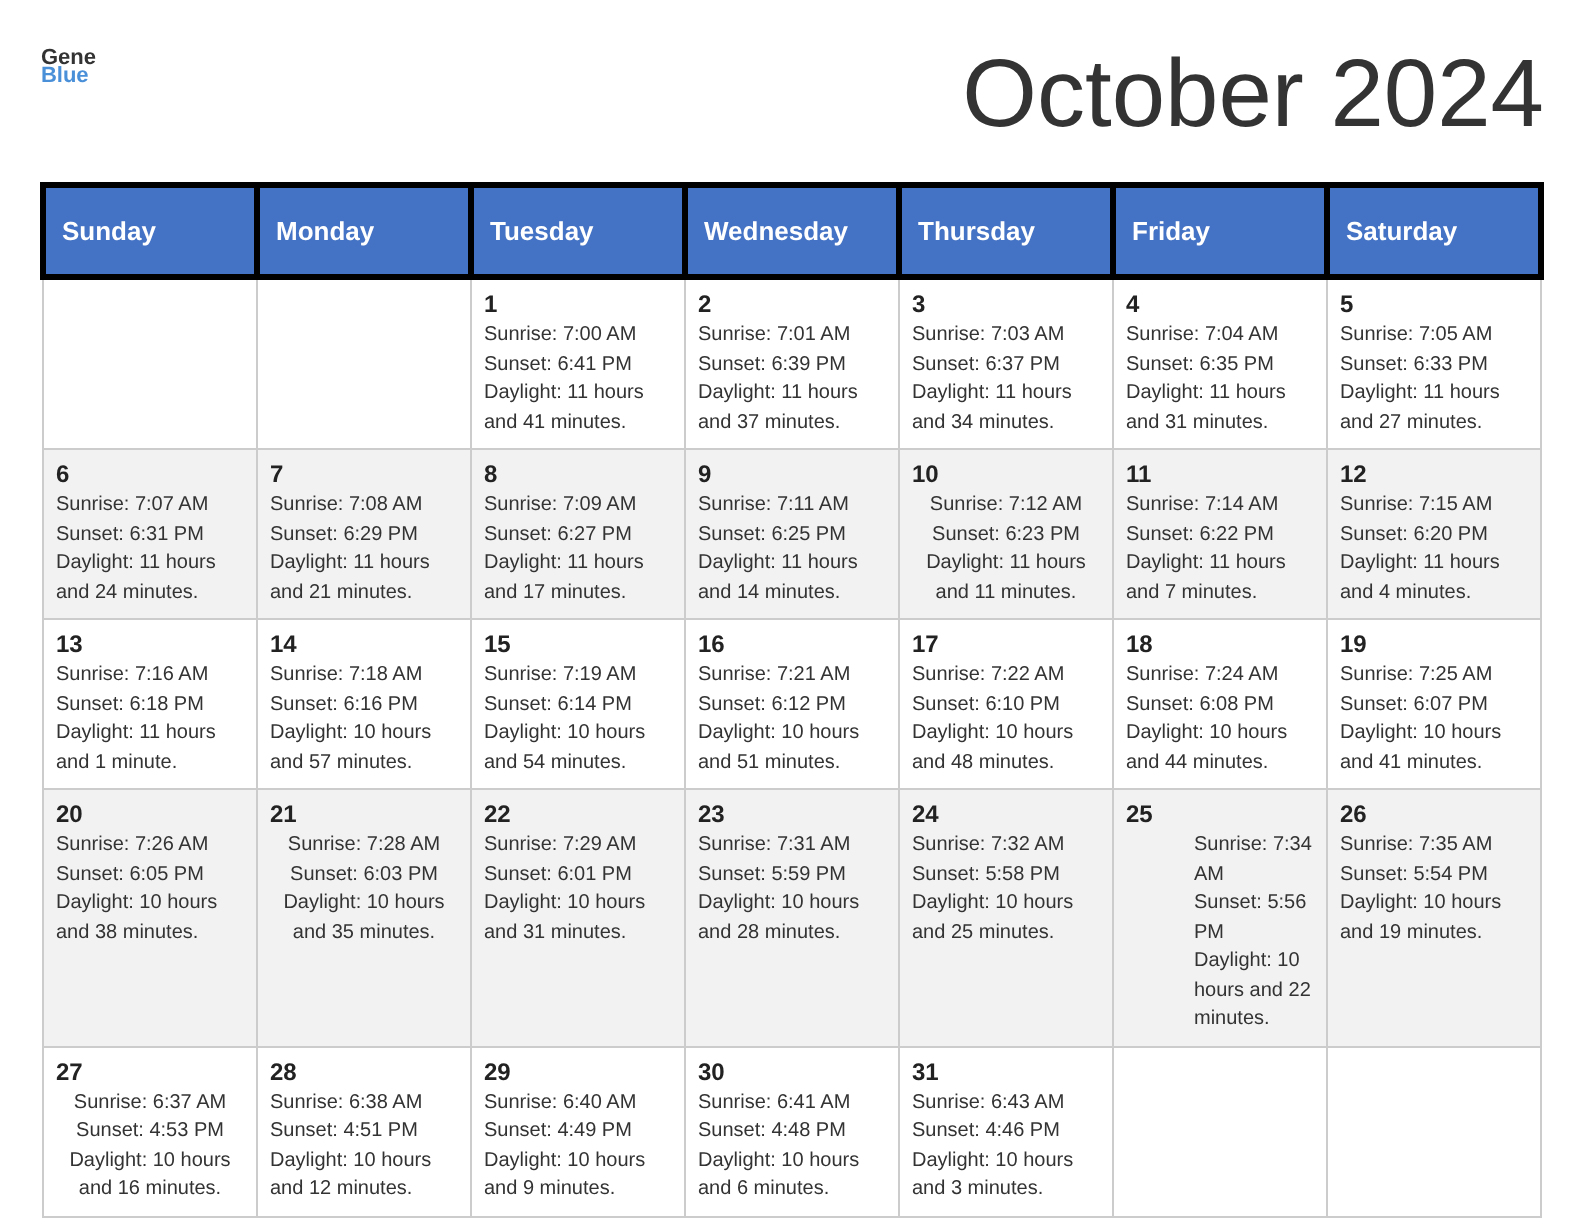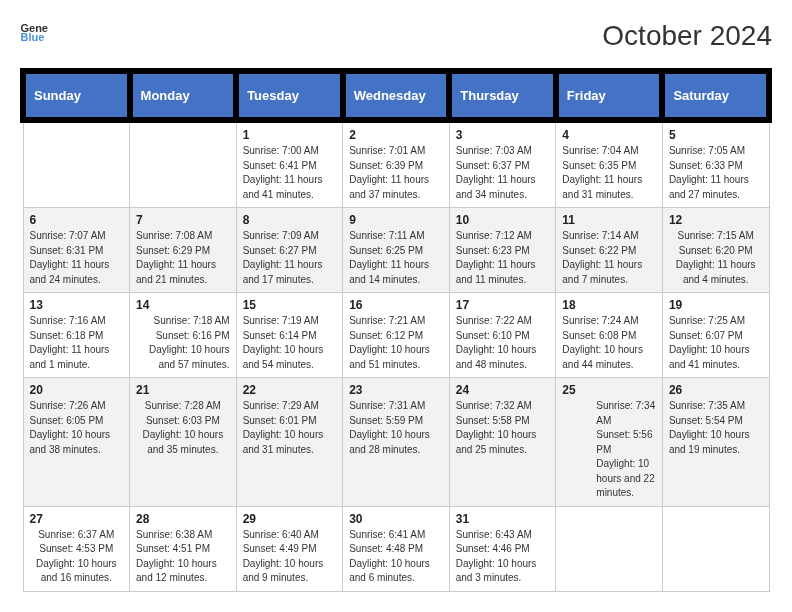--- a/index.html
+++ b/index.html
@@ -22,41 +22,41 @@
       gap: 4px;
     }
     .logo-icon {
       width: 28px;
       height: 22px;
     }
     .title-block {
       text-align: right;
     }
     .month-title {
-      font-size: 28px;
+      font-size: 48px;
       font-weight: normal;
       color: #333;
       text-align: right;
     }
     .subtitle {
       font-size: 16px;
       color: #555;
     }
     table {
       width: 100%;
       border-collapse: collapse;
     }
     thead th {
       background-color: #4472c4;
       color: #fff;
       font-size: 13px;
       font-weight: bold;
       padding: 14px 8px;
       text-align: left;
-      border: 6px solid #000000;
+      border: 3px solid #000000;
     }
     tbody td {
       vertical-align: top;
       border: 1px solid #ccc;
       padding: 5px 6px;
       font-size: 10.5px;
       color: #222;
       width: calc(100% / 7);
       min-height: 80px;
       background: #fff;
@@ -161,47 +161,47 @@
 Daylight: 11 hours and 17 minutes.</div>
         </td>
         <td>
           <span class="day-number">9</span>
           <div class="day-info" style="white-space: pre-line;">Sunrise: 7:11 AM
 Sunset: 6:25 PM
 Daylight: 11 hours and 14 minutes.</div>
         </td>
         <td>
           <span class="day-number">10</span>
-          <div class="day-info" style="white-space: pre-line;">Sunrise: 7:12 AM
+          <div class="day-info" style="white-space: pre-line; text-align: center;">Sunrise: 7:12 AM
 Sunset: 6:23 PM
 Daylight: 11 hours and 11 minutes.</div>
         </td>
         <td>
           <span class="day-number">11</span>
           <div class="day-info" style="white-space: pre-line;">Sunrise: 7:14 AM
 Sunset: 6:22 PM
 Daylight: 11 hours and 7 minutes.</div>
         </td>
         <td>
           <span class="day-number">12</span>
-          <div class="day-info" style="white-space: pre-line; text-align: center;">Sunrise: 7:15 AM
+          <div class="day-info" style="white-space: pre-line;">Sunrise: 7:15 AM
 Sunset: 6:20 PM
 Daylight: 11 hours and 4 minutes.</div>
         </td>
       </tr>
       <tr>
         <td>
           <span class="day-number">13</span>
           <div class="day-info" style="white-space: pre-line;">Sunrise: 7:16 AM
 Sunset: 6:18 PM
 Daylight: 11 hours and 1 minute.</div>
         </td>
         <td>
           <span class="day-number">14</span>
-          <div class="day-info" style="white-space: pre-line; text-align: right;">Sunrise: 7:18 AM
+          <div class="day-info" style="white-space: pre-line;">Sunrise: 7:18 AM
 Sunset: 6:16 PM
 Daylight: 10 hours and 57 minutes.</div>
         </td>
         <td>
           <span class="day-number">15</span>
           <div class="day-info" style="white-space: pre-line;">Sunrise: 7:19 AM
 Sunset: 6:14 PM
 Daylight: 10 hours and 54 minutes.</div>
         </td>
         <td>

